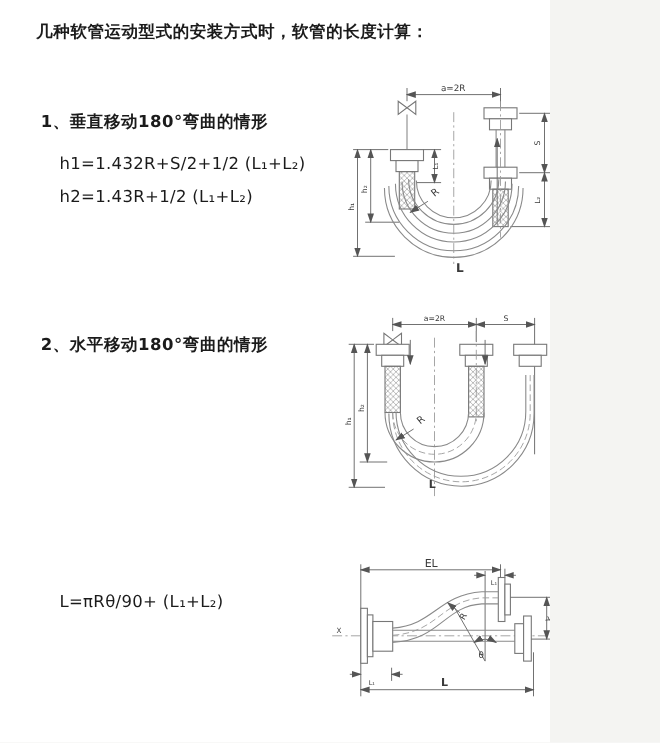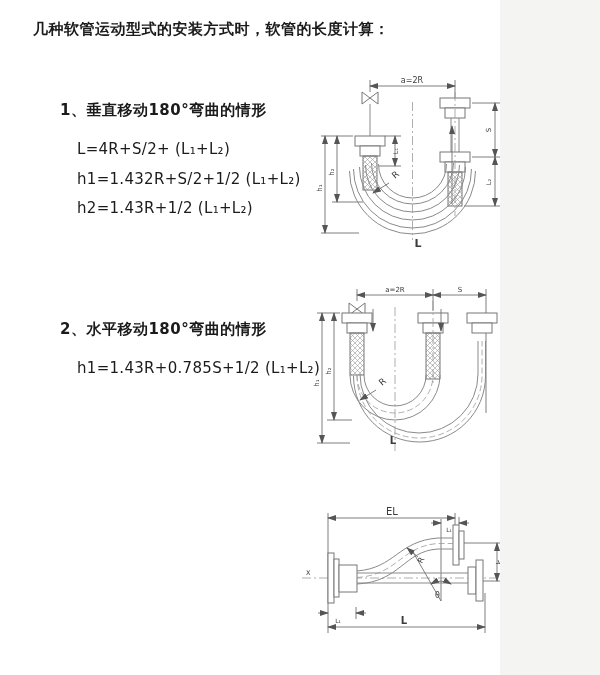--- a/index.html
+++ b/index.html
@@ -5,21 +5,21 @@
   html,body{margin:0;padding:0;background:#f4f4f2;}
   .page{
     position:relative;width:500px;height:675px;background:#ffffff;
     font-family:"DejaVu Sans","Liberation Sans",sans-serif;color:#1b1b1b;
     overflow:hidden;
   }
   .doc-title{
     position:absolute;left:33px;top:20px;
     font-size:15px;font-weight:700;letter-spacing:.5px;white-space:nowrap;
   }
-  .section{position:absolute;left:60px;}
+  .section{position:absolute;left:37px;}
   .sec-heading{font-size:15px;font-weight:700;letter-spacing:.5px;white-space:nowrap;}
   .formulas{margin:15px 0 0 17px;}
   .formula{font-size:15px;line-height:29.5px;letter-spacing:.3px;white-space:nowrap;}
   .diagram{position:absolute;}
   svg{display:block;}
   svg text{font-family:"DejaVu Sans","Liberation Sans",sans-serif;fill:#3a3a3a;}
   .thin{stroke:#8a8a8a;stroke-width:1;fill:none;}
   .dim{stroke:#6f6f6f;stroke-width:0.9;fill:none;}
   .part{stroke:#777;stroke-width:1;fill:#fff;}
   .cl{stroke:#9a9a9a;stroke-width:0.8;fill:none;stroke-dasharray:9 3 2 3;}
@@ -29,35 +29,34 @@
 </head>
 <body>
 
 <div class="page">
 
   <div class="doc-title">几种软管运动型式的安装方式时，软管的长度计算：</div>
 
   <div class="section" style="top:101px;">
     <div class="sec-heading">1、垂直移动180°弯曲的情形</div>
     <div class="formulas">
-      <div class="formula">L=4R+S/2+ (L₁+L₂)</div>
       <div class="formula">h1=1.432R+S/2+1/2 (L₁+L₂)</div>
       <div class="formula">h2=1.43R+1/2 (L₁+L₂)</div>
     </div>
   </div>
 
-  <div class="section" style="top:304px;margin-top:16px;">
+  <div class="section" style="top:304px;">
     <div class="sec-heading">2、水平移动180°弯曲的情形</div>
     <div class="formulas">
-      <div class="formula">h1=1.43R+0.785S+1/2 (L₁+L₂)</div>
     </div>
   </div>
 
   <div class="section" style="top:518px;">
     <div class="formulas">
+      <div class="formula">L=πRθ/90+ (L₁+L₂)</div>
     </div>
   </div>
 
   <div class="diagram" style="left:315px;top:72px;">
   <svg width="255" height="190" viewBox="0 0 255 190">
     <defs>
       <pattern id="br1" width="5" height="5" patternUnits="userSpaceOnUse">
         <path d="M0,5 L5,0 M0,0 L5,5" stroke="#9a9a9a" stroke-width="0.6"></path>
       </pattern>
       <marker id="aE1" markerWidth="9" markerHeight="8" refX="8" refY="4" orient="auto" markerUnits="userSpaceOnUse">

